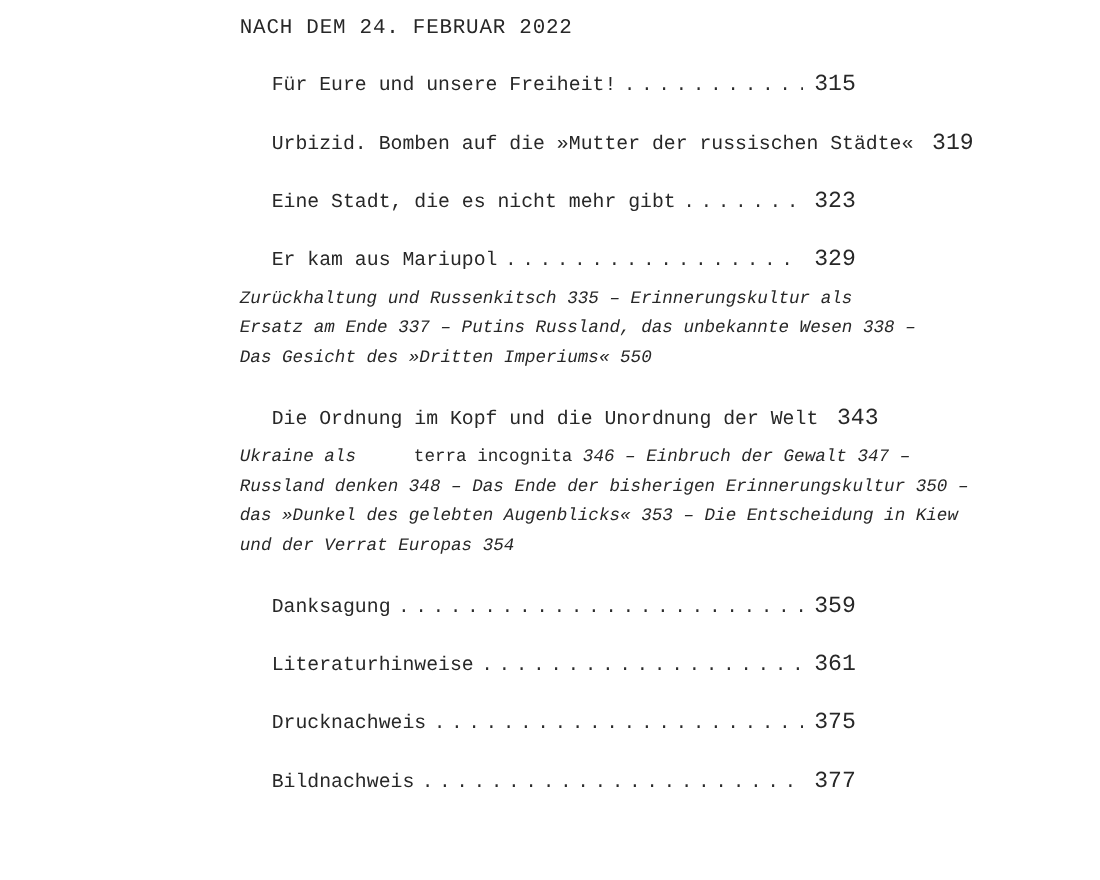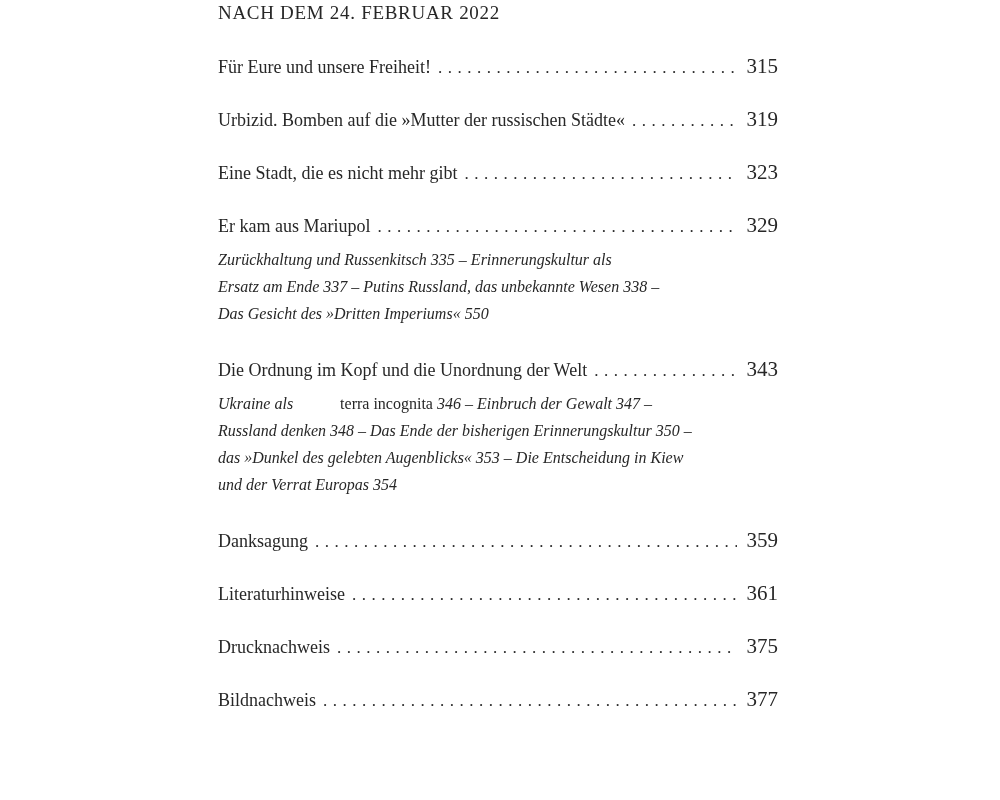--- a/index.html
+++ b/index.html
@@ -6,22 +6,22 @@
     margin: 0;
     padding: 0;
     background: #ffffff;
   }
   .page {
     position: relative;
     width: 1000px;
     height: 800px;
     background: #ffffff;
     box-sizing: border-box;
-    padding: 2px 222px 0 218px;
-    font-family: Liberation Serif, serif;
+    padding: 14px 222px 0 218px;
+    font-family: Liberation Mono, monospace;
     color: #272727;
     overflow: hidden;
   }
   .toc-heading {
     margin: 0;
     font-size: 19px;
     font-weight: normal;
     letter-spacing: 0.7px;
     height: 22px;
     line-height: 22px;
@@ -31,20 +31,21 @@
     display: flex;
     align-items: baseline;
     height: 22px;
     line-height: 22px;
     margin-top: 31px;
     font-size: 18px;
   }
   .toc-title {
     white-space: nowrap;
     flex: 0 0 auto;
+    margin-left: 29px;
   }
   .leader {
     flex: 1 1 auto;
     overflow: hidden;
     white-space: nowrap;
     margin: 0 10px 0 7px;
     min-width: 0;
   }
   .leader::before {
     content: "...............................................................................................";

